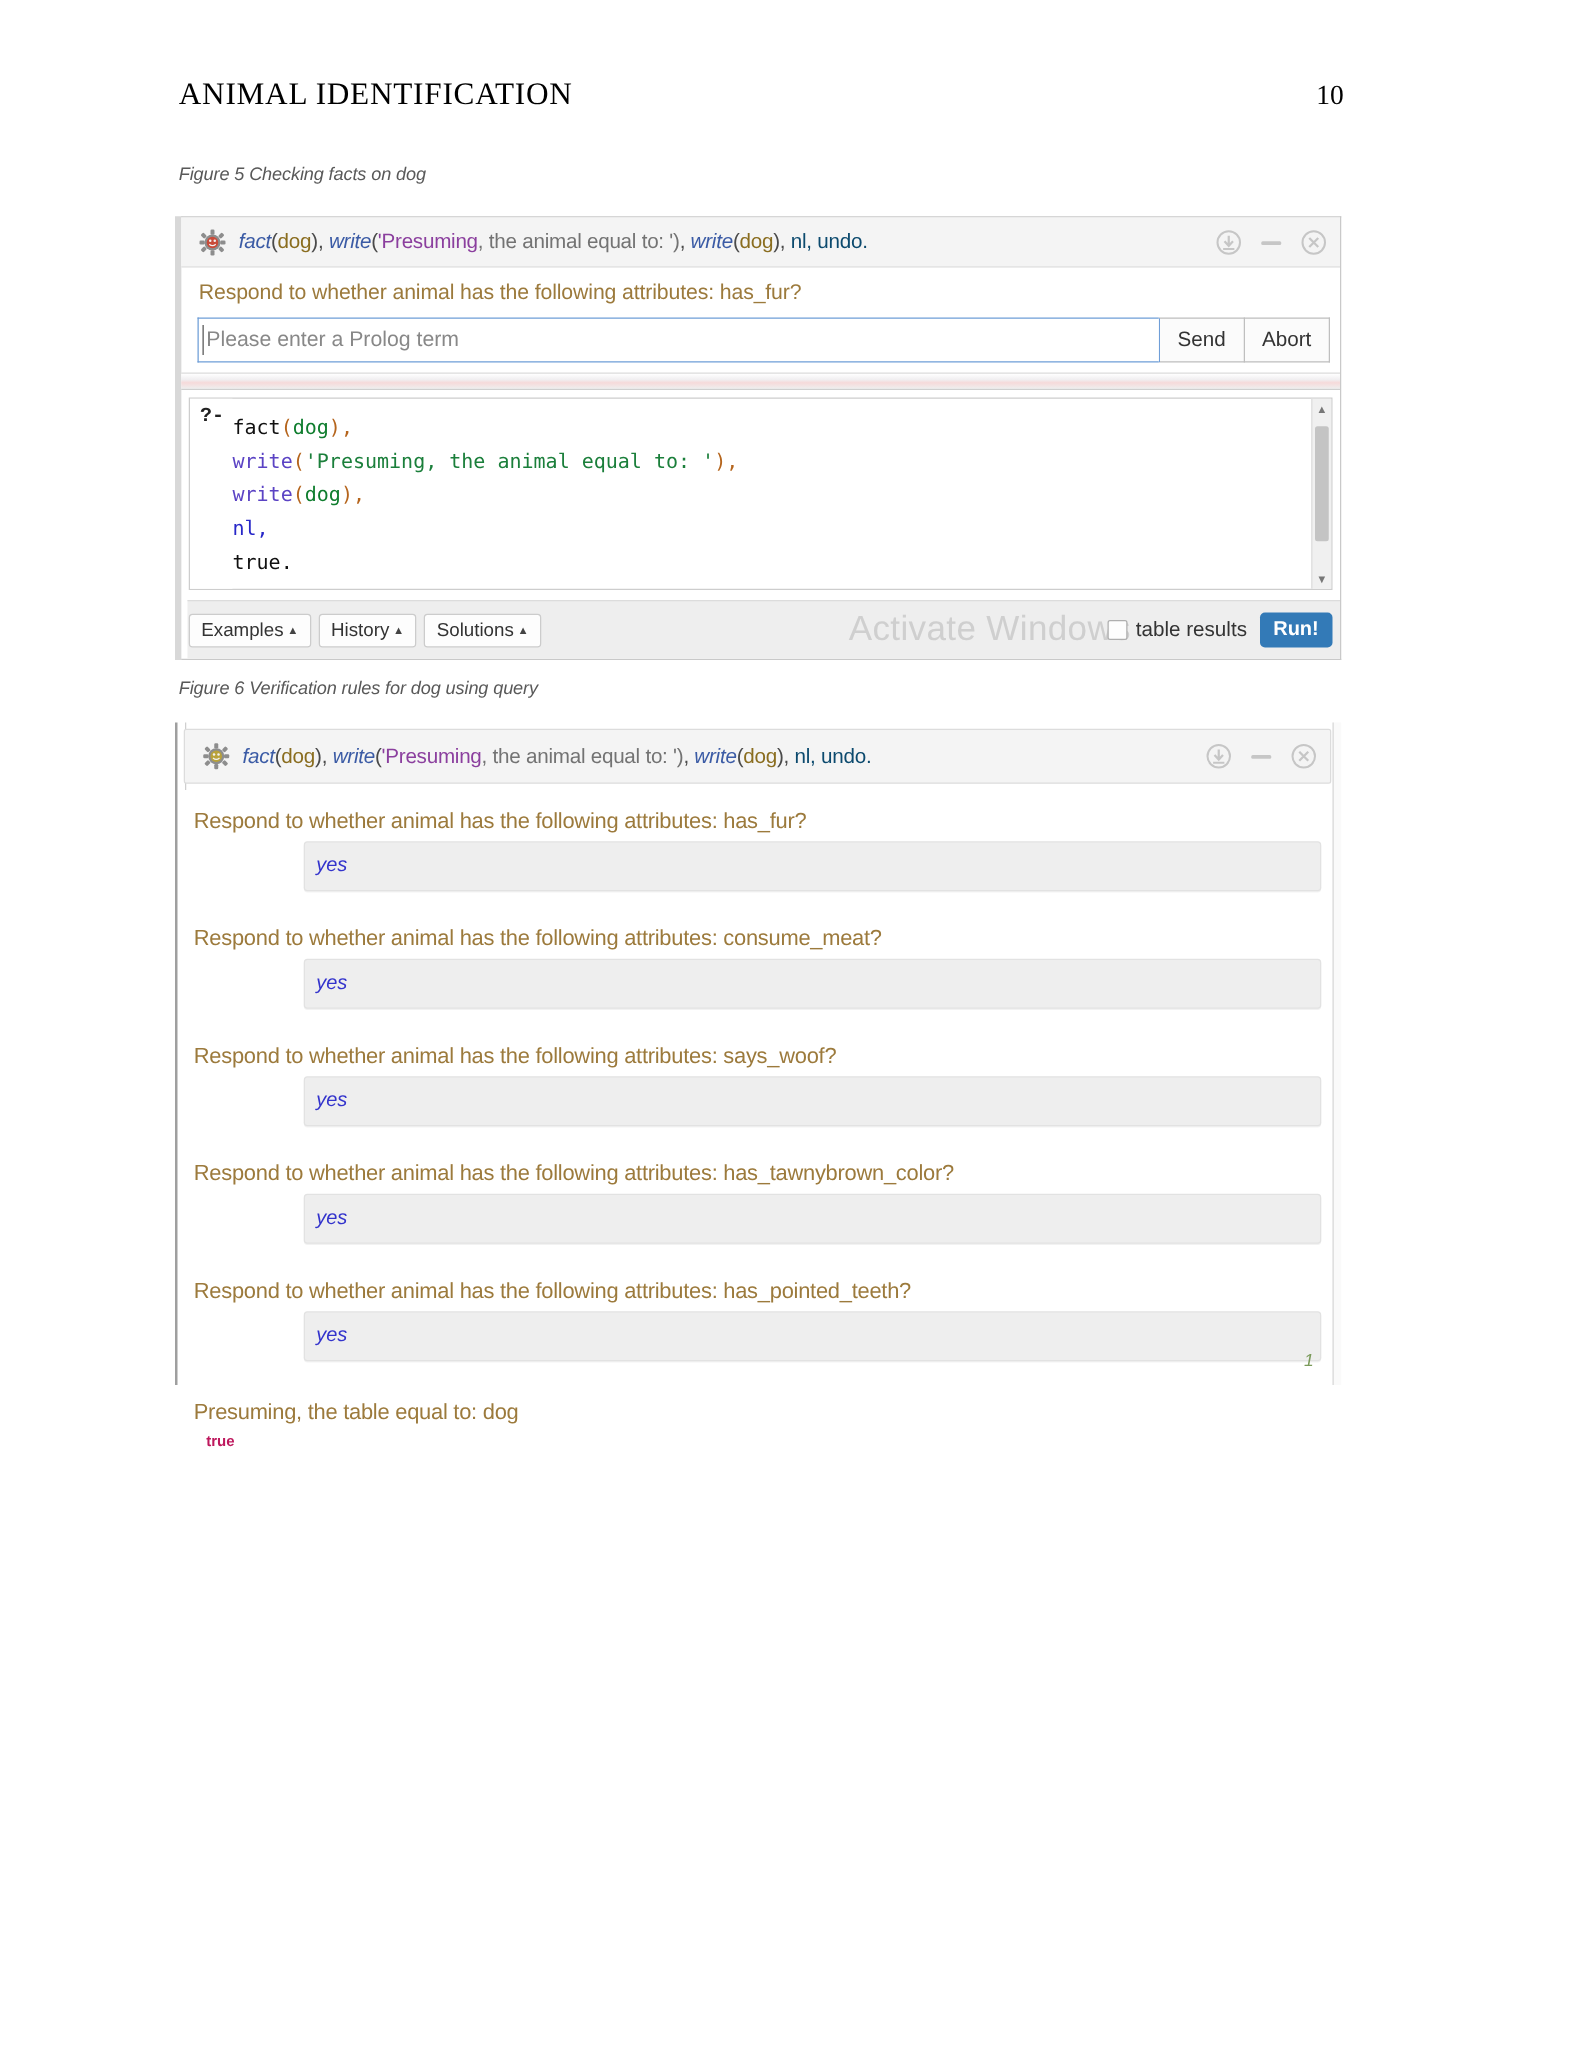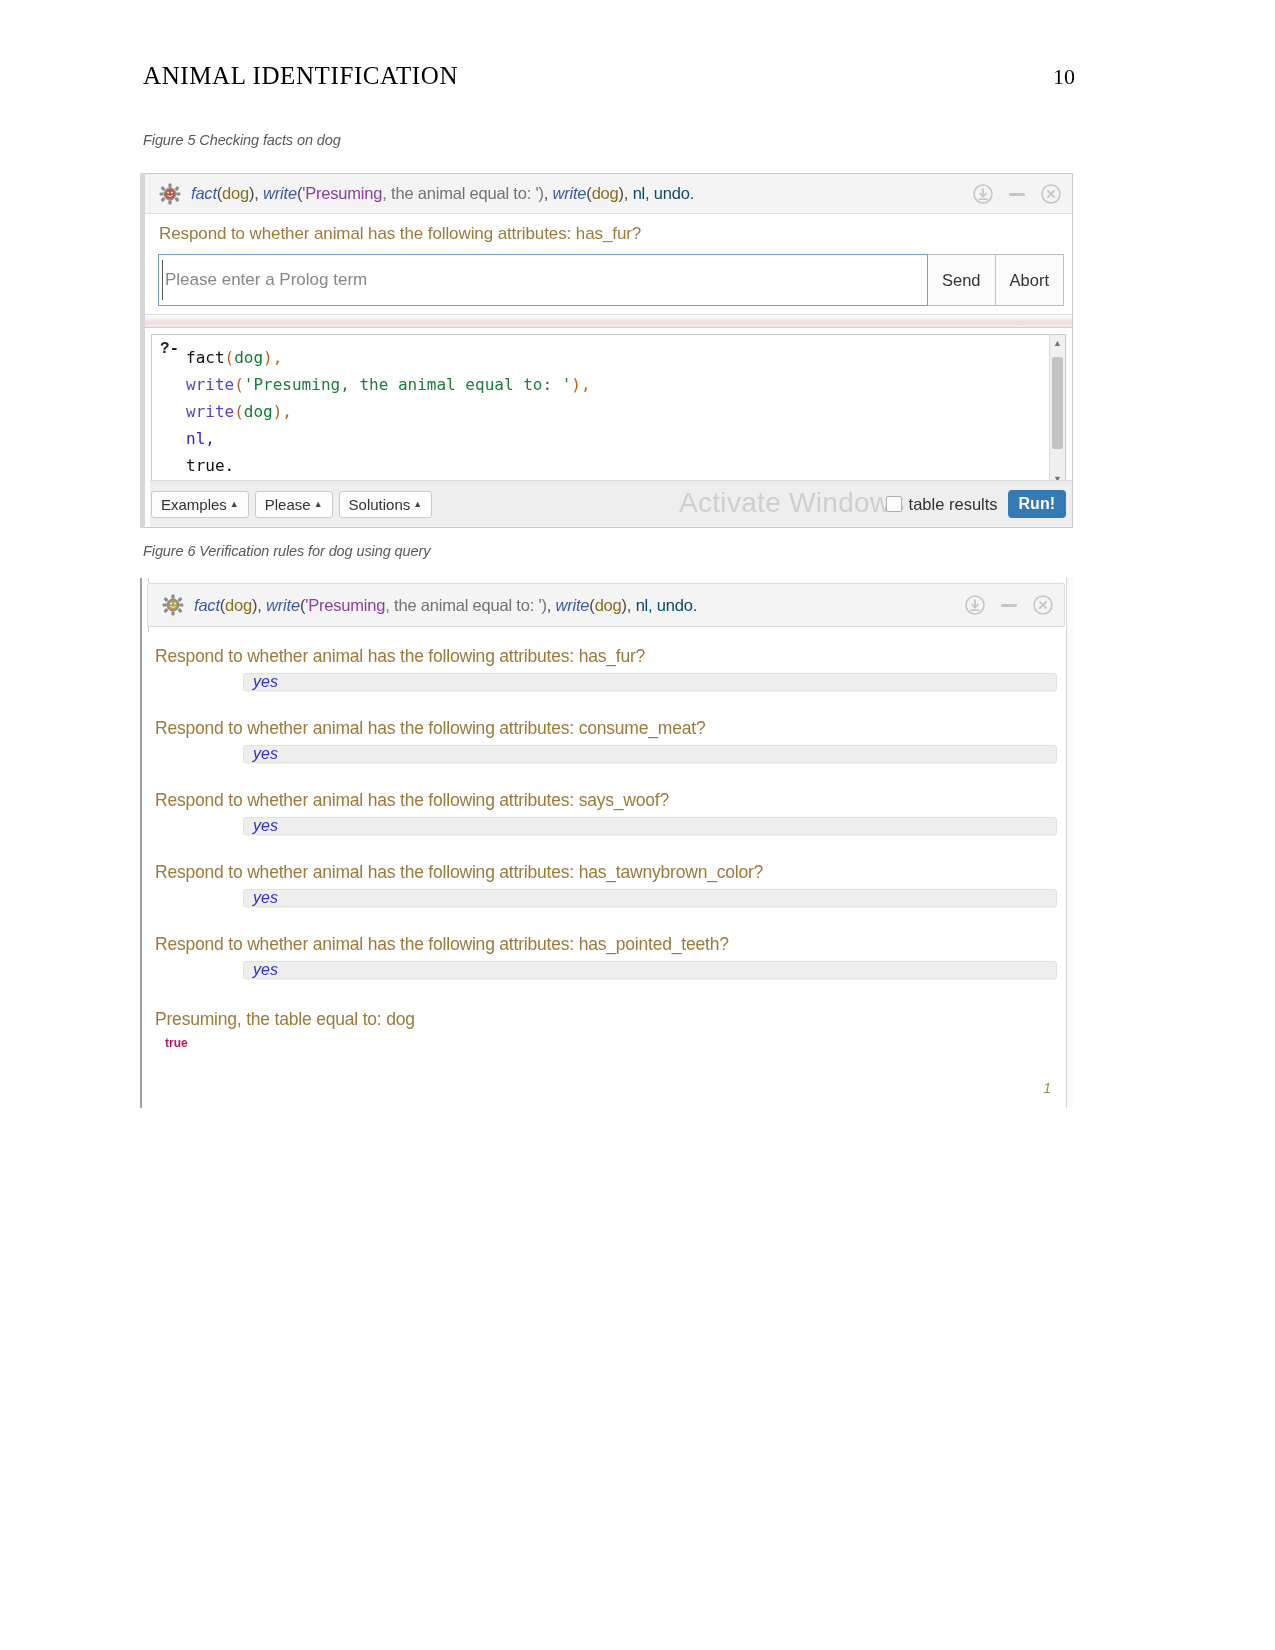--- a/index.html
+++ b/index.html
@@ -142,21 +142,21 @@
     background: #fff;
   }
   #fig5 .titlebar { border: none; border-bottom: 1px solid #e0e0e0; }
   .fig5-ask {
     padding: 10px 0 8px 14px;
   }
   .input-row {
     display: flex;
     align-items: stretch;
     margin: 2px 8px 0 13px;
-    height: 52px;
+    height: 36px;
   }
   .prolog-input {
     flex: 1 1 auto;
     border: 1px solid #6f9ed8;
     border-right: none;
     background: #fff;
     display: flex;
     align-items: center;
     padding-left: 6px;
     font-size: 17px;
@@ -365,21 +365,21 @@
   .qa-block { margin: 0 0 0 0; }
   .qa-q {
     font-size: 17.5px;
     color: #9c7a3c;
     letter-spacing: -0.2px;
     padding-left: 4px;
     white-space: nowrap;
   }
   .qa-a {
     margin: 6px 0 0 92px;
-    height: 18px;
+    height: 40px;
     background: #eeeeee;
     border: 1px solid #e2e2e2;
     border-radius: 3px;
     display: flex;
     align-items: center;
     padding-left: 9px;
     box-sizing: border-box;
     box-shadow: 0 1px 0 rgba(0,0,0,0.05);
   }
   .qa-a span {
@@ -499,21 +499,21 @@
     </div>
 
     <div class="toolbar-strip"></div>
     <div class="watermark">Activate Windows</div>
     <div class="toolbar">
       <div class="tb-btn">
         <span>Examples</span>
         <span class="caret-up">▲</span>
       </div>
       <div class="tb-btn">
-        <span>Please</span>
+        <span>History</span>
         <span class="caret-up">▲</span>
       </div>
       <div class="tb-btn">
         <span>Solutions</span>
         <span class="caret-up">▲</span>
       </div>
       <div class="tb-spacer"></div>
       <div class="chk-label">
         <span class="chk-box"></span>
         <span>table results</span>

